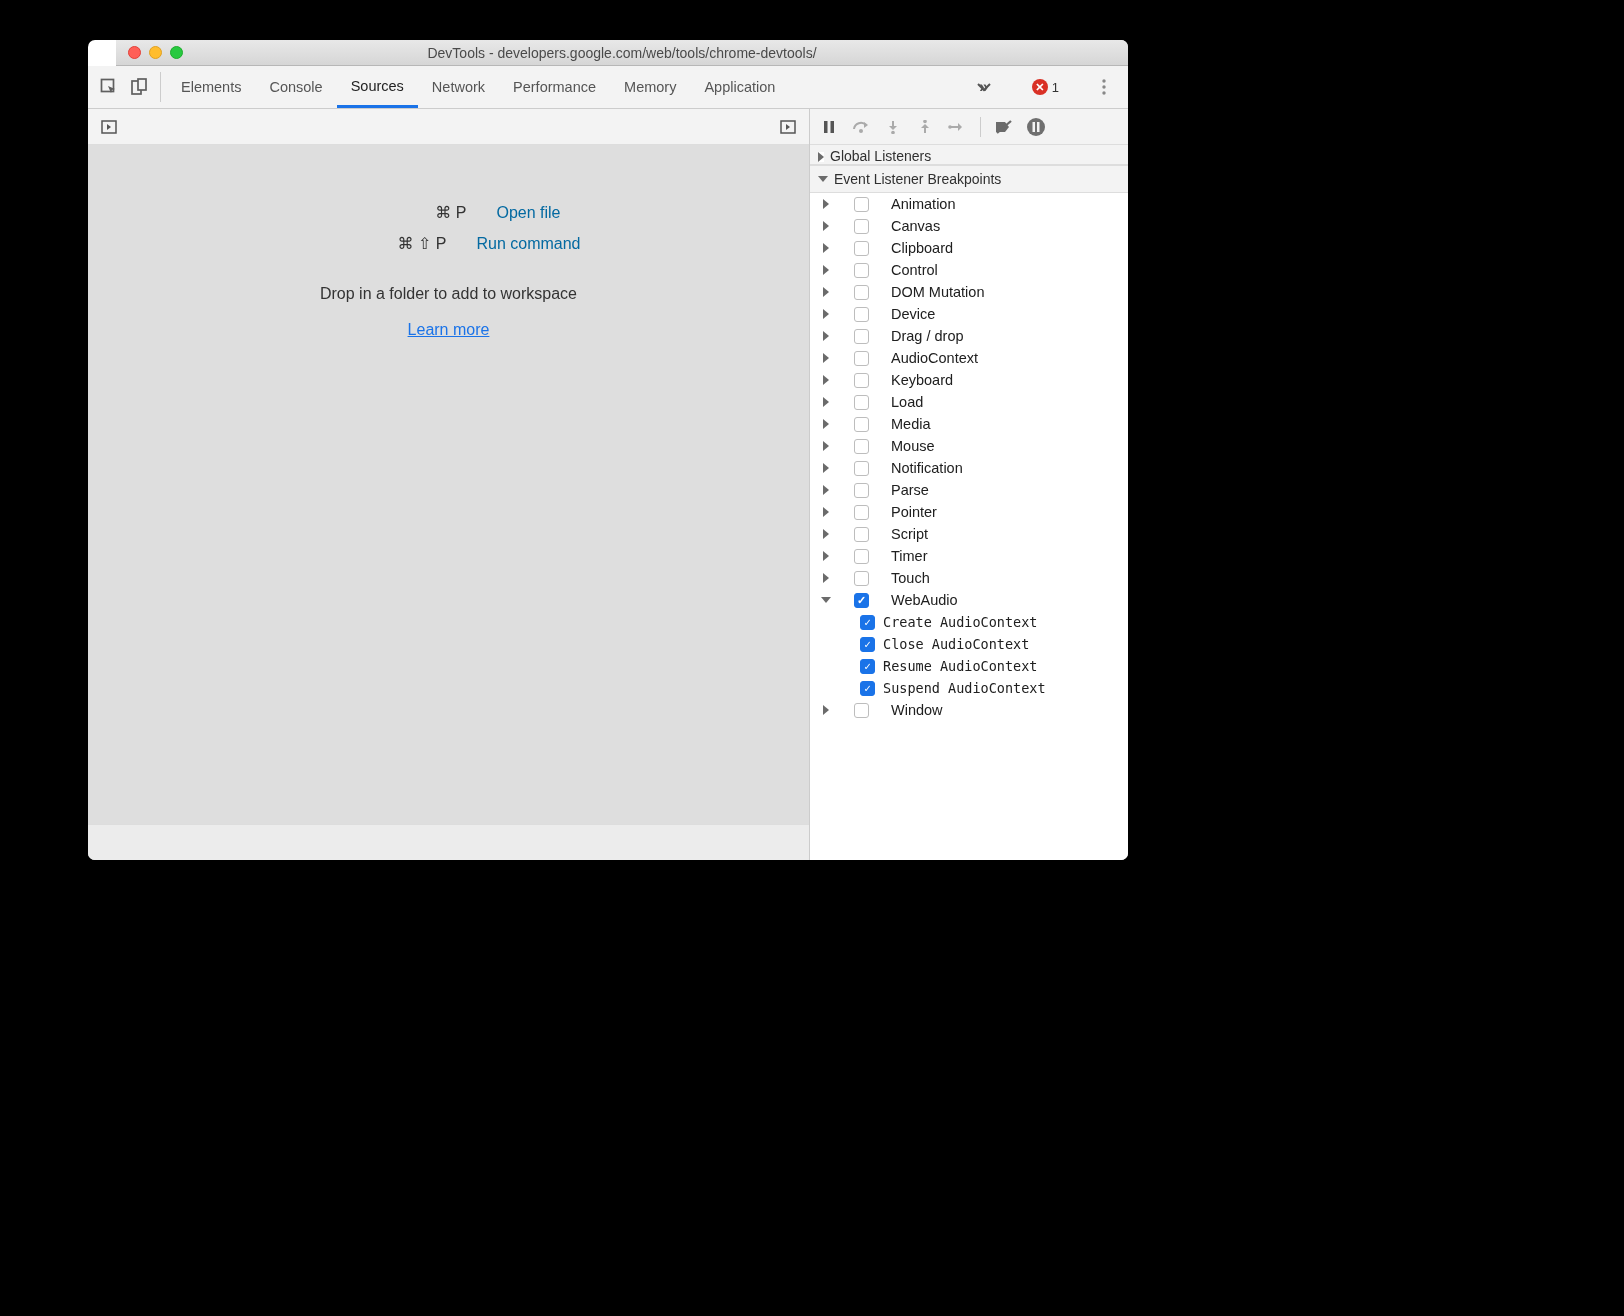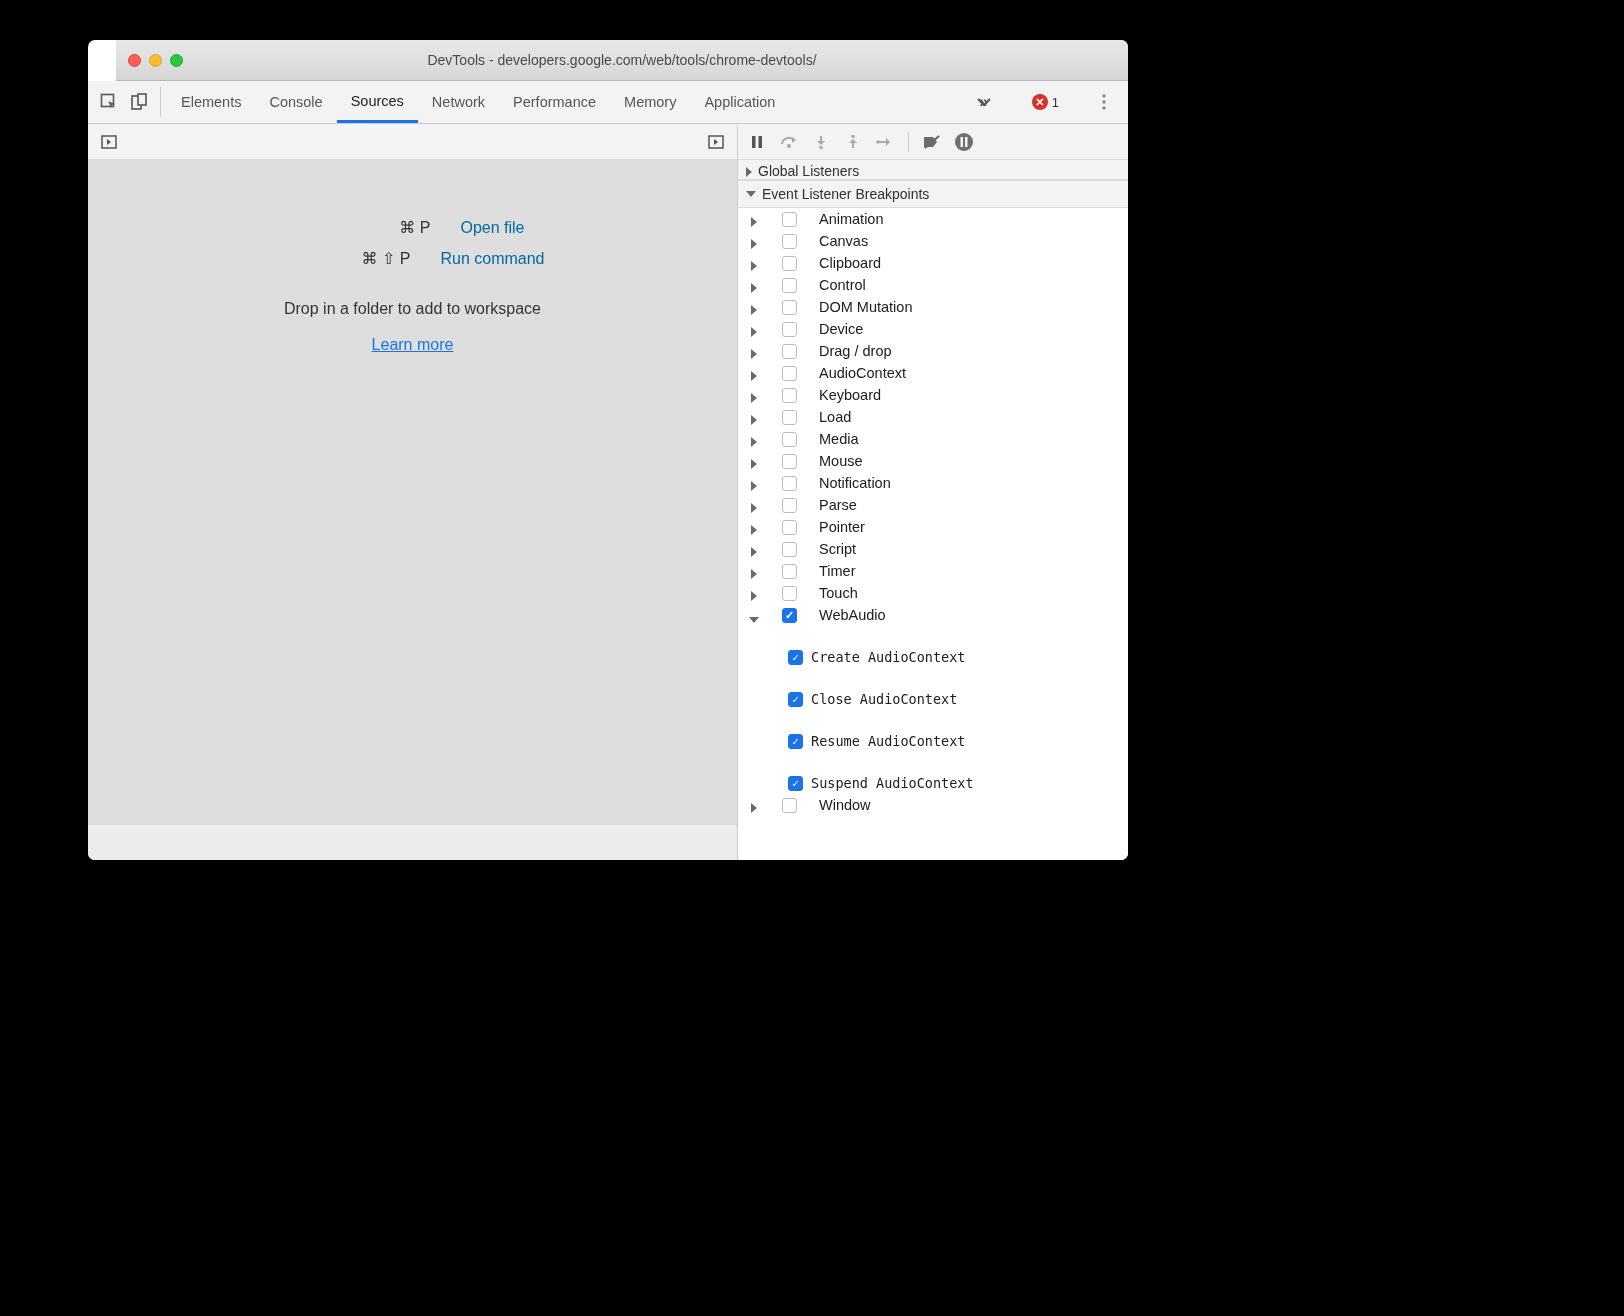--- a/index.html
+++ b/index.html
@@ -17,21 +17,21 @@
     width: 1040px;
     height: 820px;
     background: #fff;
     border-radius: 7px;
     box-shadow: 0 20px 60px rgba(0,0,0,0.5);
     overflow: hidden;
     display: flex;
     flex-direction: column;
   }
   .titlebar {
-    height: 41px;
+    height: 26px;
     background: linear-gradient(#e8e8e8,#d6d6d6);
     border-bottom: 1px solid #b7b7b7;
     display: flex;
     align-items: center;
     position: relative;
     margin-left: 28px;
   }
   .traffic {
     display: flex;
     gap: 8px;
@@ -80,21 +80,21 @@
   .left-toolbar .spacer { flex:1; }
   .snip-btn { width:26px; height:26px; display:flex; align-items:center; justify-content:center; color:#555;}
   .center-panel { flex:1; background:#dedede; display:flex; flex-direction:column; align-items:center; padding-top: 58px; color:#555; }
   .shortcut-row { display:flex; gap: 30px; margin-bottom: 12px; align-items:center;}
   .keys { width: 130px; text-align: right; font-size: 16px; color:#333;}
   .action { font-size: 16px; color:#0369a1; }
   .drop-text { margin-top: 20px; font-size: 16px; color:#333;}
   .learn { margin-top: 18px; color:#1a73e8; text-decoration: underline; font-size: 16px; cursor:pointer;}
   .bottom-strip { height: 36px; background:#ececec; border-top:1px solid #ddd;}
   .right {
-    width: 390px; display:flex; flex-direction:column; background:#fff;
+    width: 318px; display:flex; flex-direction:column; background:#fff;
   }
   .right-toolbar {
     height:36px; border-bottom:1px solid #ddd; background:#f3f3f3;
     display:flex; align-items:center; padding: 0 8px; gap: 10px;
   }
   .rt-btn { width:22px; height:22px; display:flex; align-items:center; justify-content:center; color:#888;}
   .rt-btn.active { color:#555; }
   .rt-sep { width:1px; height:20px; background:#ccc; margin: 0 2px;}
   .pause-ind { width:18px; height:18px; border-radius:50%; background:#6f6f6f; display:flex; align-items:center; justify-content:center; }
   .right-body { flex:1; overflow:auto; }
@@ -103,33 +103,33 @@
     height: 28px; display:flex; align-items:center; padding: 0 8px;
     font-size: 14px; color:#303030; font-weight: 500;
     gap:6px;
   }
   .section-header.partial { border-top:none; height:20px; overflow:hidden; align-items:flex-end; padding-bottom:2px;}
   .section-header.partial .hdr-text { position:relative; top:2px; }
   .tri { width:0; height:0; display:inline-block;}
   .tri.right { border-top:5px solid transparent; border-bottom:5px solid transparent; border-left:6px solid #6b6b6b;}
   .tri.down { border-left:5px solid transparent; border-right:5px solid transparent; border-top:6px solid #6b6b6b;}
   .cat-row {
-    display:flex; align-items:flex-end; padding: 3px 10px; gap: 22px;
+    display:flex; align-items:center; padding: 3px 10px; gap: 22px;
     font-size: 14.5px; color:#202020;
   }
   .cat-row .tri-wrap { width:12px; display:flex; justify-content:center;}
   .checkbox {
     width:15px; height:15px; border:1px solid #bdbdbd; border-radius:3px;
     background:#fff; display:flex; align-items:center; justify-content:center;
   }
   .checkbox.checked { background:#1a73e8; border-color:#1a73e8; }
   .checkbox.checked::after { content:"✓"; color:#fff; font-size:11px; line-height:1; font-weight:bold;}
   .sub-row {
     display:flex; align-items:center; padding: 3px 10px 3px 50px; gap: 8px;
-    font-family: "Menlo","Consolas",monospace; font-size: 13.5px; color:#202020;margin-top:20px;
+    font-family: "Menlo","Consolas",monospace; font-size: 13.5px; color:#202020;
   }
   svg { display:block; }
 </style>
 </head>
 <body>
 
 <div class="window">
 
   <div class="titlebar">
     <div class="traffic">

